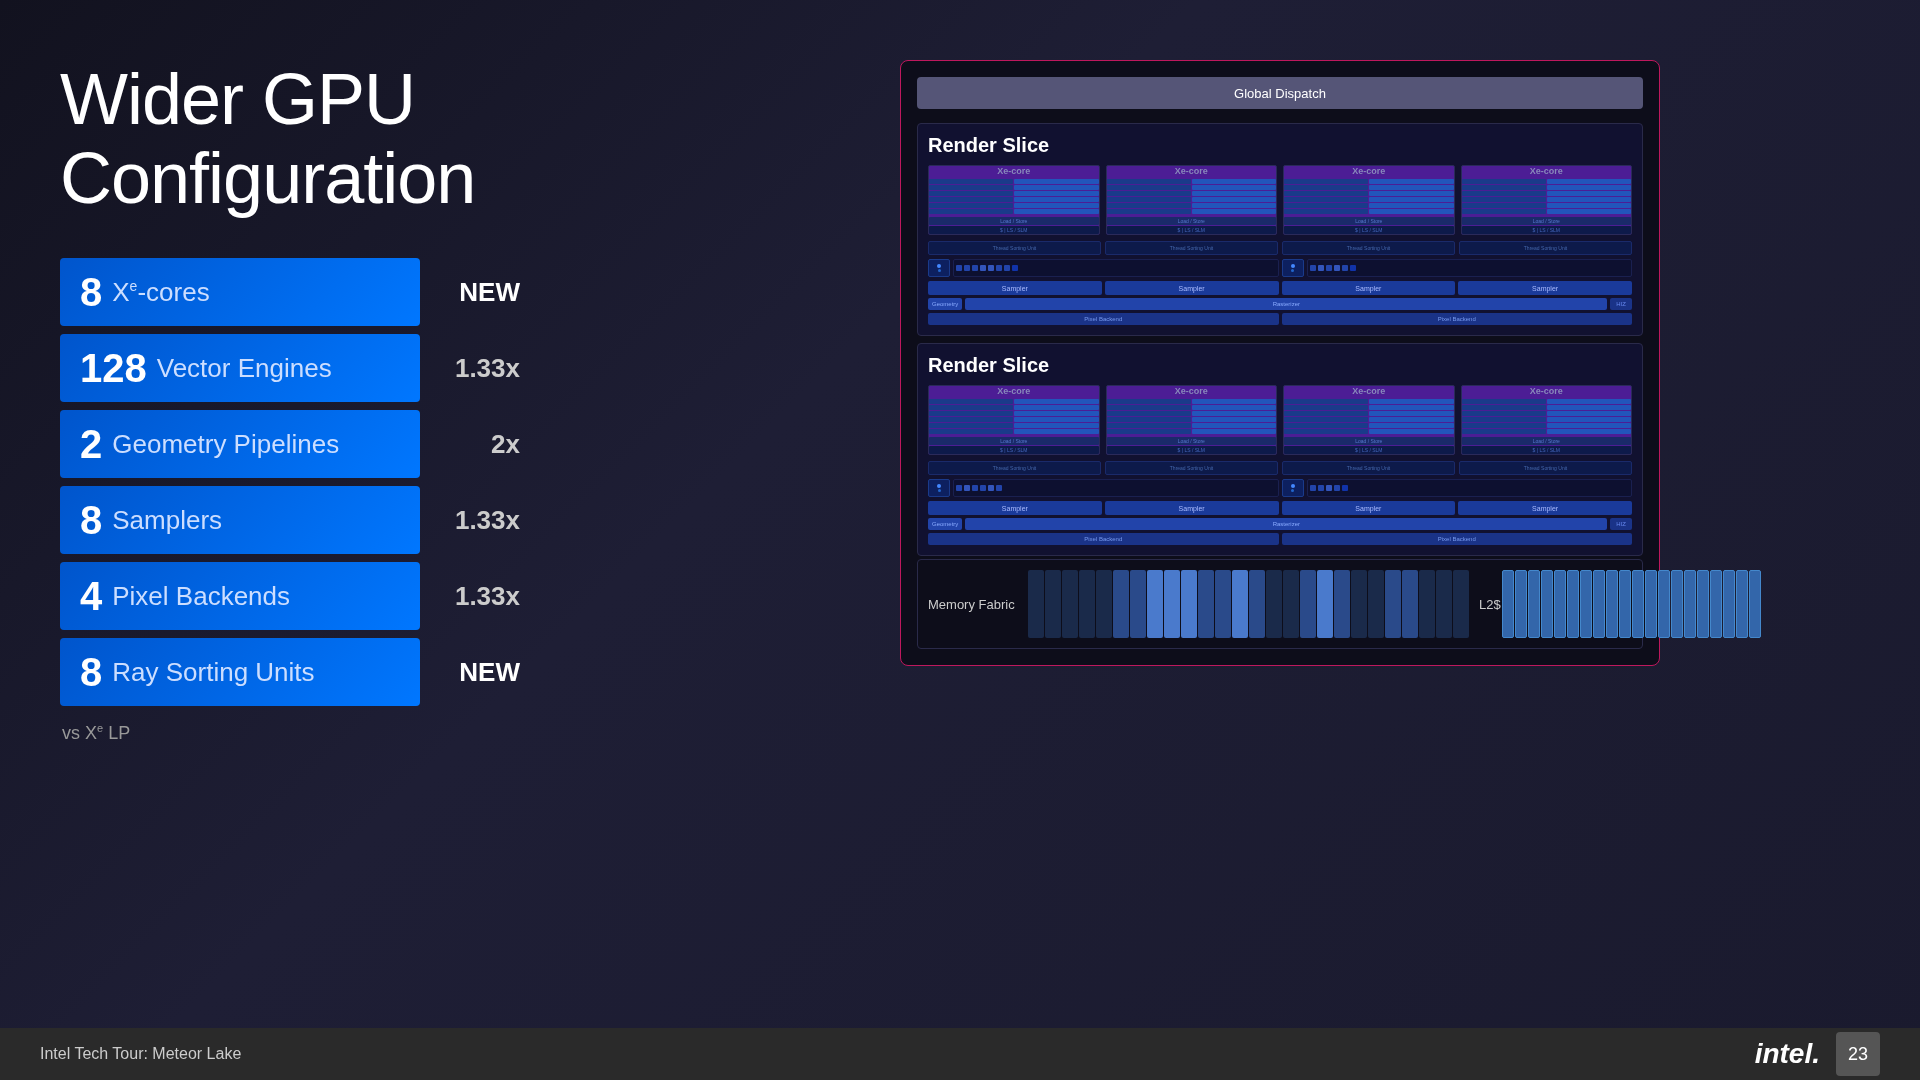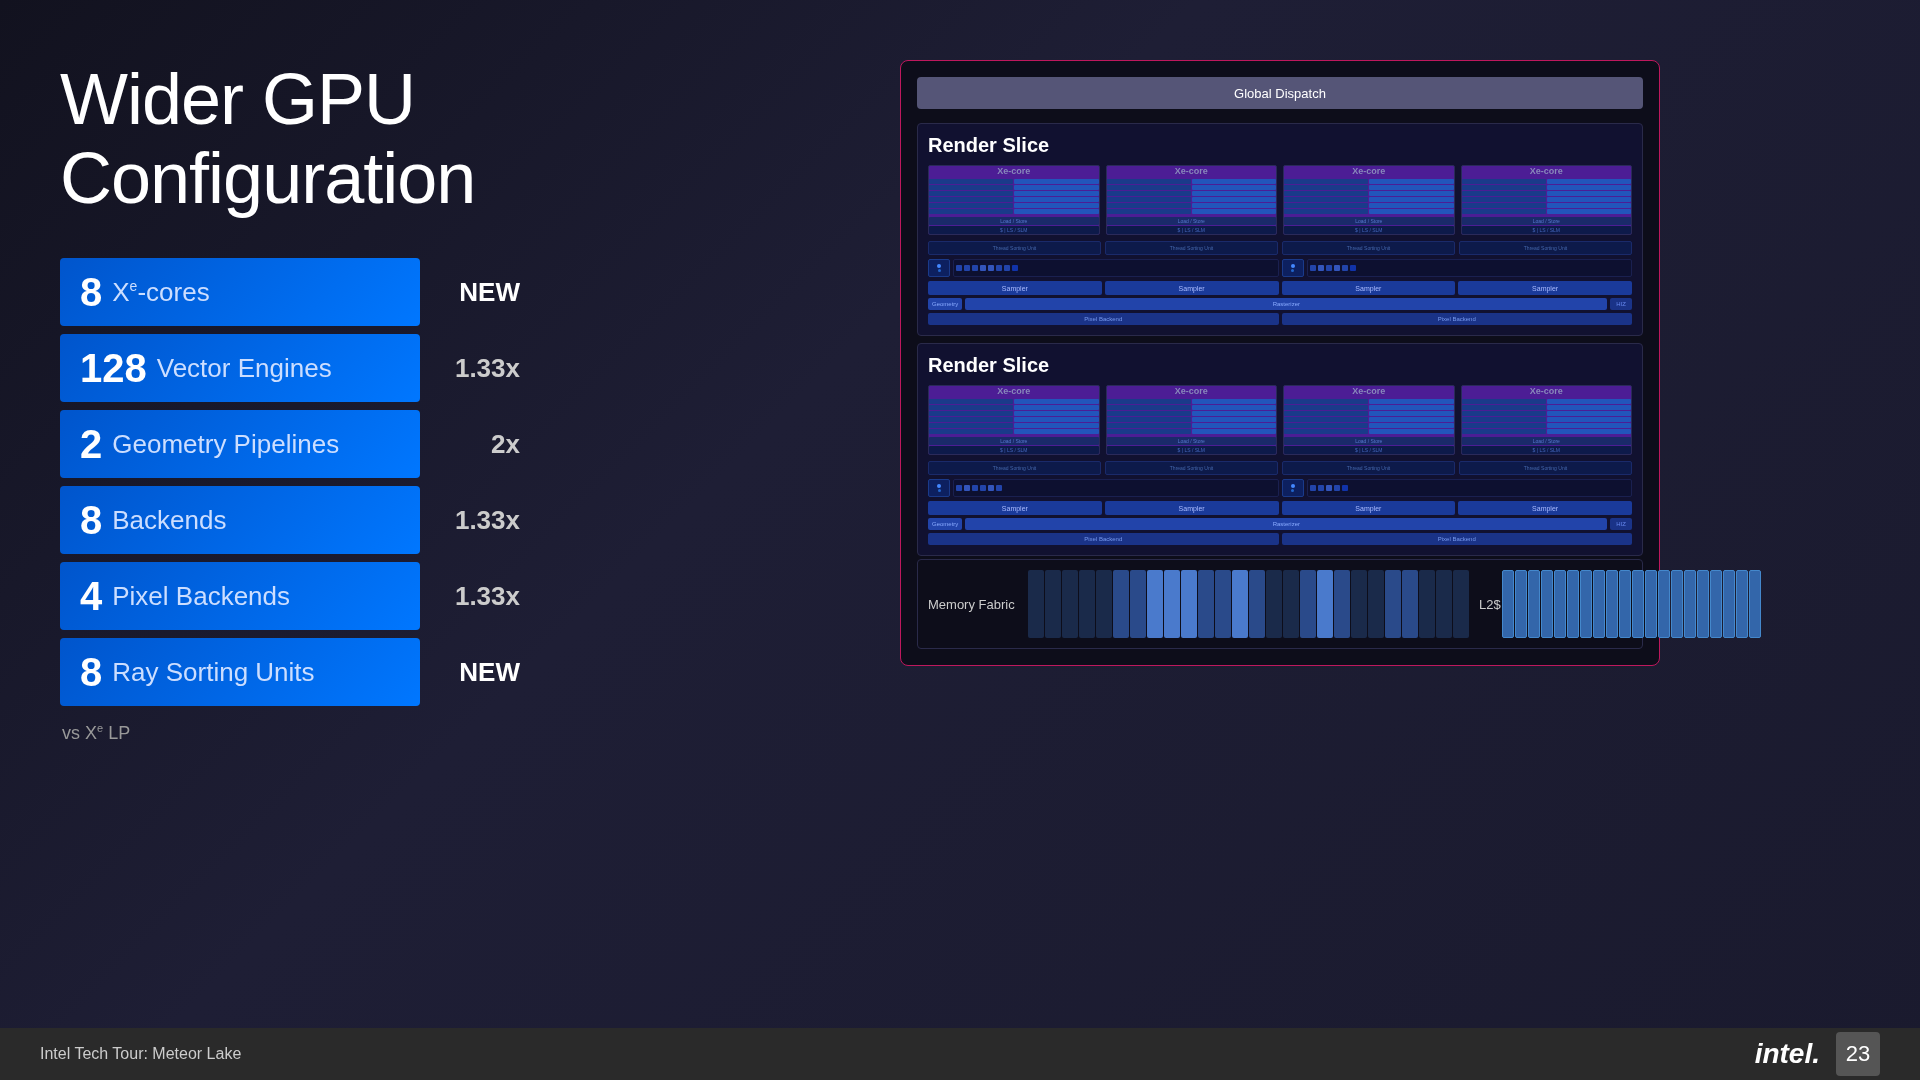--- a/index.html
+++ b/index.html
@@ -470,21 +470,21 @@
 
     .intel-logo {
       color: #ffffff;
       font-size: 28px;
       font-style: italic;
       font-weight: 700;
     }
 
     .page-num {
       color: #ffffff;
-      font-size: 22px;
+      font-size: 18px;
       background: #555555;
       width: 44px;
       height: 44px;
       display: flex;
       align-items: center;
       justify-content: center;
       border-radius: 4px;
     }
 
     
@@ -542,21 +542,21 @@
           <div class="spec-badge">
             <span class="spec-number">2</span>
             <span class="spec-label">Geometry Pipelines</span>
           </div>
           <span class="spec-value">2x</span>
         </div>
 
         <div class="spec-row">
           <div class="spec-badge">
             <span class="spec-number">8</span>
-            <span class="spec-label">Backends</span>
+            <span class="spec-label">Samplers</span>
           </div>
           <span class="spec-value">1.33x</span>
         </div>
 
         <div class="spec-row">
           <div class="spec-badge">
             <span class="spec-number">4</span>
             <span class="spec-label">Pixel Backends</span>
           </div>
           <span class="spec-value">1.33x</span>

